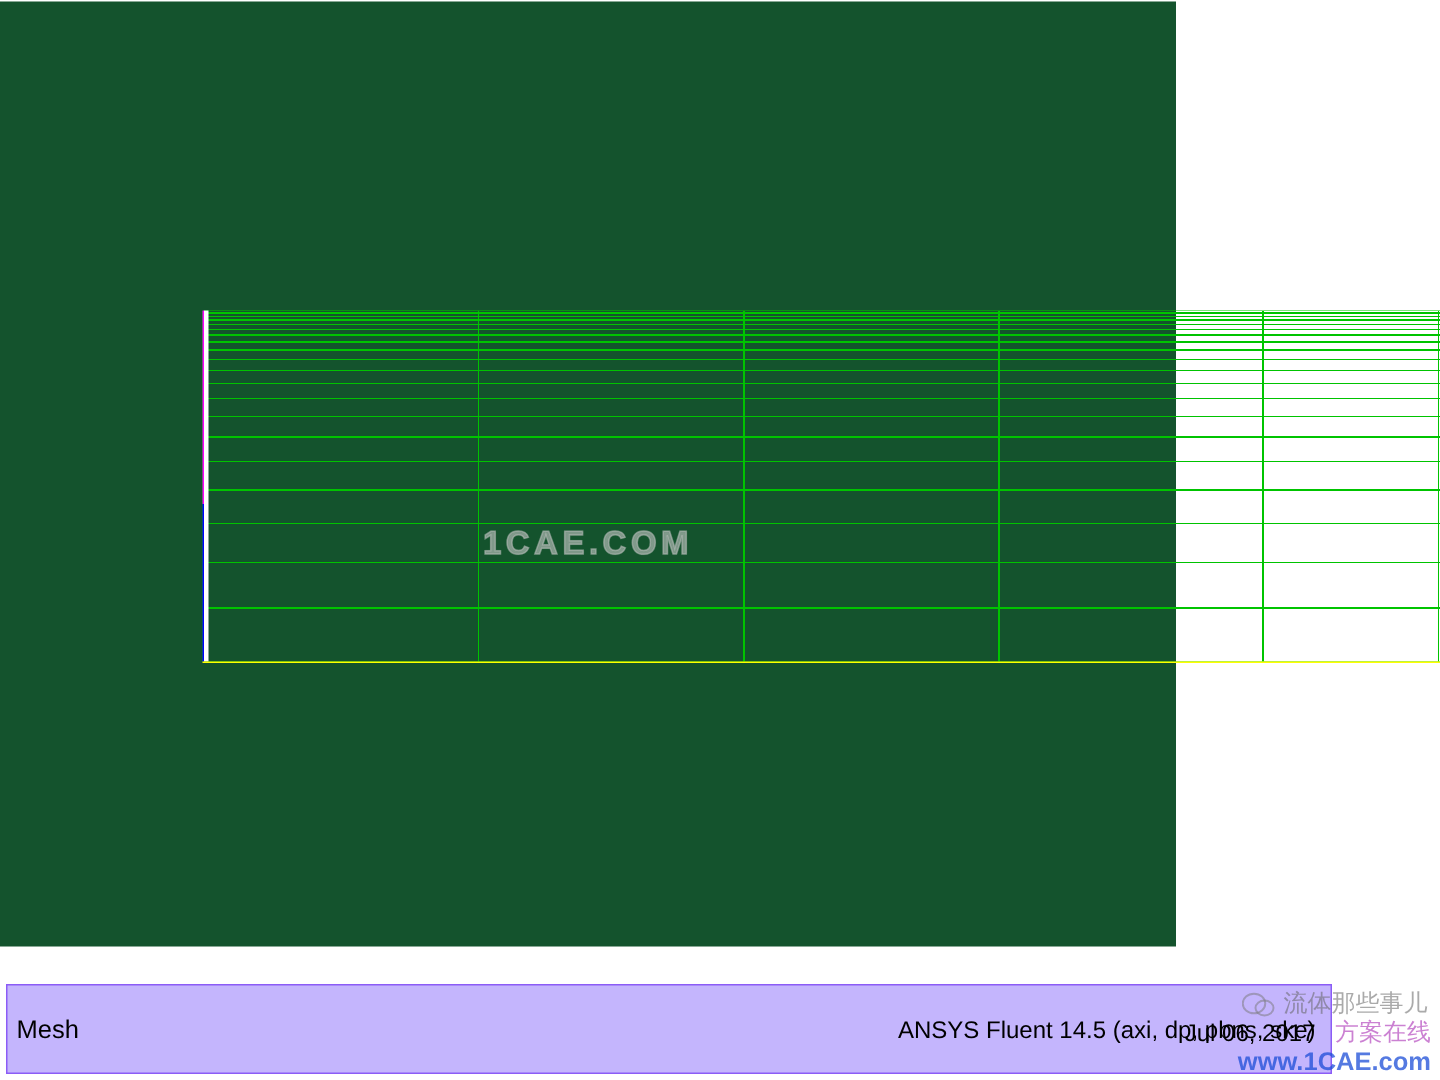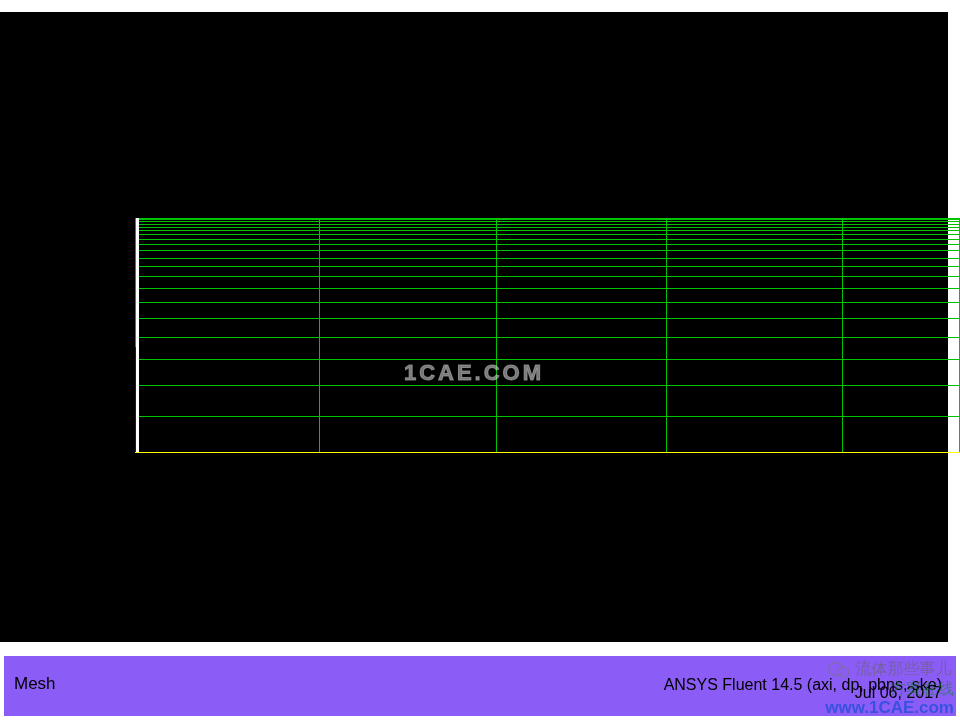--- a/index.html
+++ b/index.html
@@ -10,24 +10,24 @@
     background: #ffffff;
     font-family: Arial, Helvetica, sans-serif;
     overflow: hidden;
     position: relative;
   }
 
   
   .viewport {
     position: absolute;
     left: 0;
-    top: 12px;
-    width: 948px;
+    top: 1px;
+    width: 784px;
     height: 630px;
-    background: #000000;
+    background: #14532d;
   }
 
   
   .mesh-container {
     position: absolute;
     left: 135px;   
     top: 206px;    
     width: 825px;  
     height: 234px; 
   }
@@ -80,25 +80,25 @@
     text-shadow: 0 0 1px rgba(200,200,200,0.4);
     user-select: none;
     white-space: nowrap;
   }
 
   
   .info-bar {
     position: absolute;
     left: 4px;
     bottom: 4px;
-    width: 952px;
+    width: 884px;
     height: 60px;
-    border: 4px solid #8b5cf6;
+    border: 1px solid #8b5cf6;
     box-sizing: border-box;
-    background: #8b5cf6;
+    background: #c4b5fd;
   }
   .info-title {
     position: absolute;
     left: 6px;
     bottom: 18px;
     font-size: 17px;
     color: #000;
   }
   .info-date {
     position: absolute;
@@ -131,21 +131,21 @@
     align-items: center;
     justify-content: center;
     gap: 6px;
     color: rgba(100,100,100,0.55);
     font-size: 16px;
     margin-bottom: 2px;
     font-family: Liberation Mono, monospace;
   }
   .wm-wechat .bubble-icon svg { display:block; }
   .wm-blue {
-    color: #15803d;
+    color: #a21caf;
     font-size: 16px;
     opacity: 0.55;
     margin-bottom: 2px;
   }
   .wm-red {
     color: #1d4ed8;
     font-size: 17px;
     font-weight: 600;
     opacity: 0.75;
   }

